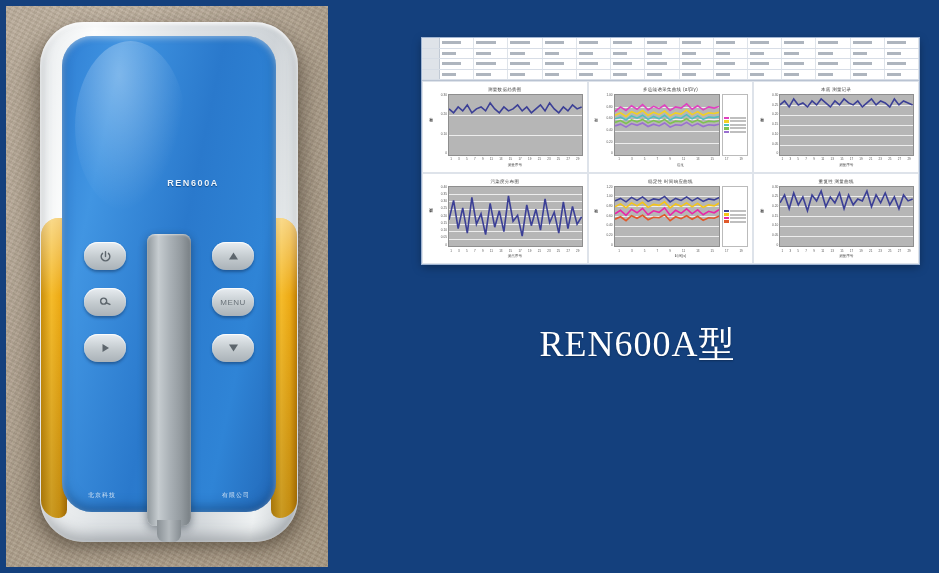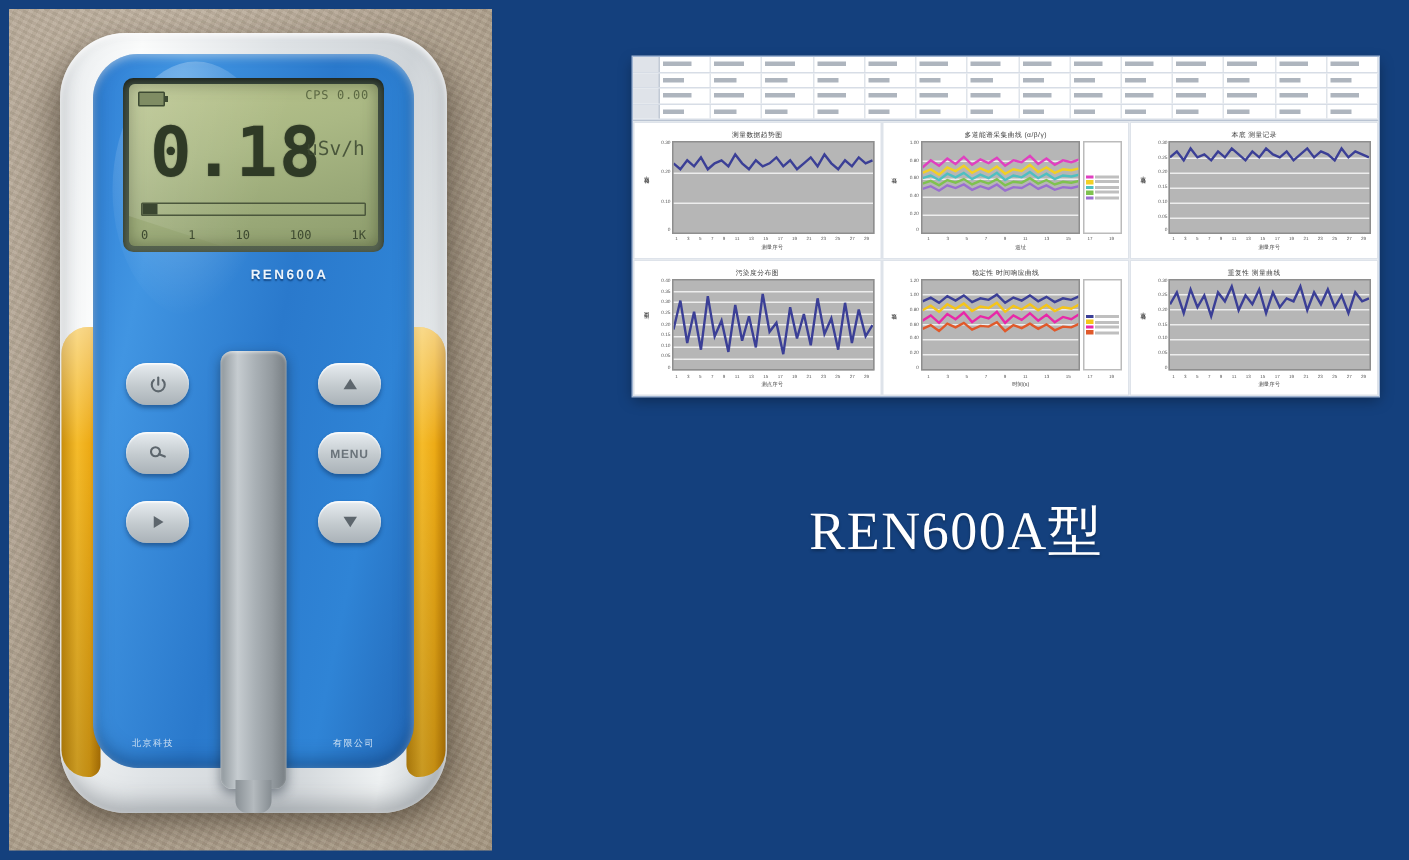--- a/index.html
+++ b/index.html
@@ -90,21 +90,21 @@
         border-radius:0 0 8px 8px;background:linear-gradient(90deg,#8a9196,#b4babe,#868d92);}
 
   
   .keys{position:absolute;left:0;right:0;top:200px;height:180px;}
   .key{position:absolute;width:42px;height:28px;border-radius:14px;
         background:linear-gradient(180deg,#e8edf1,#c3cace 55%,#aab2b8);
         box-shadow:0 2px 3px rgba(10,40,80,.45),inset 0 1px 1px rgba(255,255,255,.9);
         display:flex;align-items:center;justify-content:center;color:#5d666d;}
   .key.kl{left:22px;} .key.kr{right:22px;}
   .key svg{display:block;}
-  .key .menu-txt{font-size:8px;font-weight:bold;letter-spacing:.5px;color:#6a737a;text-align:center;}
+  .key .menu-txt{font-size:8px;font-weight:normal;letter-spacing:.5px;color:#6a737a;text-align:center;}
 
   
   .brand{position:absolute;left:0;right:0;bottom:12px;display:flex;
         justify-content:space-between;padding:0 26px;box-sizing:border-box;}
   .brand span{font-size:6px;color:#dce9f6;letter-spacing:1px;opacity:.92;}
 
   
   #right{position:absolute;left:336px;top:0;width:603px;height:573px;}
 
   
@@ -141,21 +141,21 @@
         display:flex;flex-direction:column;justify-content:center;gap:1px;padding:1px;}
   .ch-legend div{display:flex;align-items:center;gap:1px;}
   .ch-legend em{width:5px;height:2.5px;display:block;font-style:normal;}
   .ch-legend u{flex:1;height:2px;background:#bfbfbf;text-decoration:none;display:block;}
   .ch-xticks{height:7px;display:flex;justify-content:space-around;align-items:center;
         padding-left:20px;}
   .ch-xticks i{font-size:3px;color:#555;font-style:normal;}
   .ch-xlab{height:6px;text-align:center;font-size:3.6px;color:#444;padding-left:20px;}
 
   
-  #titles{position:absolute;left:0;right:0;top:330px;text-align:center;color:#fff;}
+  #titles{position:absolute;left:0;right:0;top:320px;text-align:center;color:#fff;}
   .t1{font-family:"Liberation Serif",serif;font-size:36px;letter-spacing:1px;
       line-height:48px;text-shadow:0 1px 2px rgba(0,0,0,.3);}
   .t2{font-family:"Liberation Serif",serif;font-size:36px;letter-spacing:2px;
       line-height:56px;margin-top:14px;text-shadow:0 1px 2px rgba(0,0,0,.3);}
 </style>
 </head>
 <body>
 
 <div id="canvas">
 
@@ -169,39 +169,20 @@
       <div class="grip left">
         <div class="grip-hi"></div>
       </div>
       <div class="grip right">
         <div class="grip-hi"></div>
       </div>
 
       <div class="face">
         <div class="face-gloss"></div>
 
-        <div class="lcd-bezel">
-          <div class="lcd">
-            <div class="lcd-glare"></div>
-            <div class="lcd-batt"></div>
-            <div class="lcd-top-right">CPS 0.00</div>
-            <div class="lcd-val">0.18</div>
-            <div class="lcd-unit">uSv/h</div>
-            <div class="lcd-bar">
-                <i style="width: 7%;"></i>
-              </div>
-            <div class="lcd-scale">
-              <span>0</span>
-              <span>1</span>
-              <span>10</span>
-              <span>100</span>
-              <span>1K</span>
-            </div>
-          </div>
-        </div>
 
         <div class="model">
           <div class="m1">REN600A</div>
         </div>
 
         <div class="keys">
           <div class="key kl" style="top:6px">
             <span>
               <svg width="13" height="13" viewBox="0 0 24 24" fill="none" stroke="#5d666d" stroke-width="2.6" stroke-linecap="round">
                 <path d="M12 3v9"></path>

